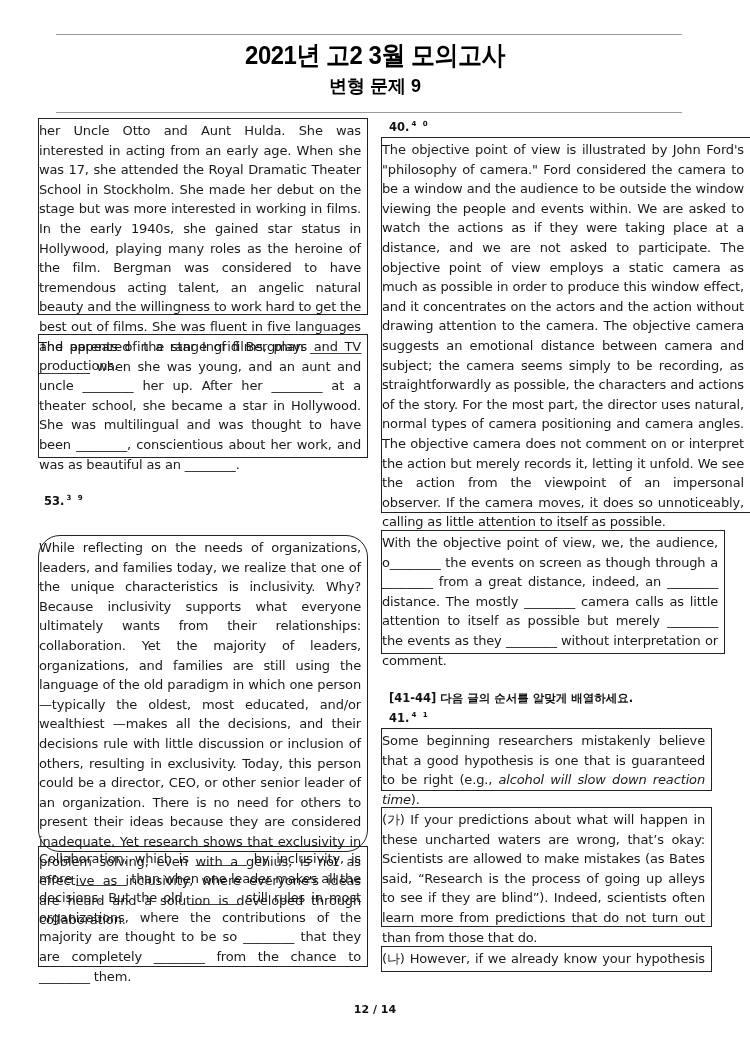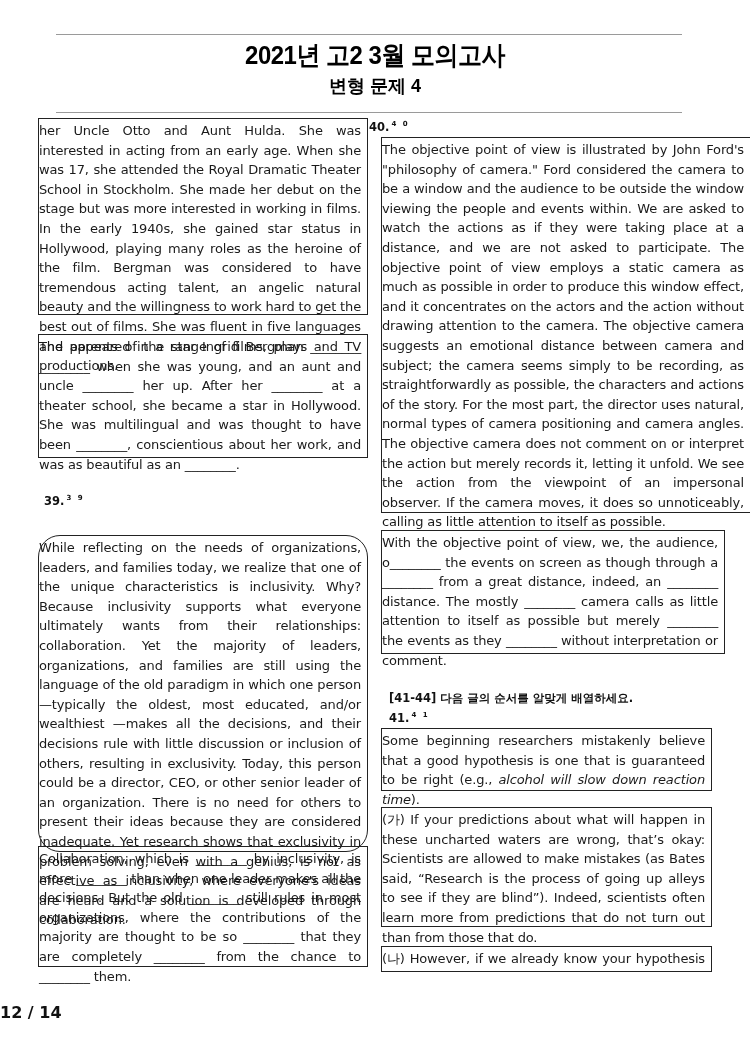--- a/index.html
+++ b/index.html
@@ -12,52 +12,52 @@
            font-family:"Liberation Sans", sans-serif; font-weight:bold; font-size:26px;
            letter-spacing:-0.5px; color:#000; transform:scaleX(0.92); }
   .subtitle { position:absolute; left:0; width:750px; top:74px; text-align:center;
               font-family:"Liberation Sans", sans-serif; font-weight:bold; font-size:18px; color:#000; }
   .box { position:absolute; border:1.5px solid #222; box-sizing:border-box;
          padding:2px 6px 2px 0; font-size:13px; line-height:19.6px; text-align:justify;
          text-align-last:left; color:#1a1a1a; letter-spacing:-0.15px; }
   .qnum { position:absolute; font-weight:bold; font-size:11.5px; color:#111; }
   .qnum sup { font-size:7px; font-weight:bold; vertical-align:5px; margin-left:2px; letter-spacing:2px; }
   .section-head { position:absolute; font-weight:bold; font-size:11.5px; color:#111; }
-  .footer { position:absolute; left:0; width:750px; top:1003px; 
-            font-weight:bold; font-size:16px; color:#111; }
+  .footer { position:absolute; left:0; width:750px; top:1003px; text-align:center;
+            font-weight:bold; font-size:11px; color:#111; }
   i { font-style:italic; }
 </style>
 </head>
 <body>
 
 <div class="rule top"></div>
 <div class="title">2021년 고2 3월 모의고사</div>
-<div class="subtitle">변형 문제 4</div>
+<div class="subtitle">변형 문제 9</div>
 <div class="rule mid"></div>
 
 <div class="box" style="left:38px; top:118px; width:330px; height:197px;">
   <span>her Uncle Otto and Aunt Hulda. She was interested in acting from an early age. When she was 17, she attended the Royal Dramatic Theater School in Stockholm. She made her debut on the stage but was more interested in working in films. In the early 1940s, she gained star status in Hollywood, playing many roles as the heroine of the film. Bergman was considered to have tremendous acting talent, an angelic natural beauty and the willingness to work hard to get the best out of films. She was fluent in five languages and appeared in a range of films, plays and TV productions.</span>
 </div>
 
 <div class="box" style="left:38px; top:334px; width:330px; height:124px;">
   <span>The parents of the star Ingrid Bergman ________ ________ when she was young, and an aunt and uncle ________ her up. After her ________ at a theater school, she became a star in Hollywood. She was multilingual and was thought to have been ________, conscientious about her work, and was as beautiful as an ________.</span>
 </div>
 
 <div class="qnum" style="left:44px; top:494px;">
-  <span>39.</span><sup>3 9</sup>
+  <span>53.</span><sup>3 9</sup>
 </div>
 <div class="box" style="left:38px; top:535px; width:330px; height:317px;border-radius:22px;">
   <span>While reflecting on the needs of organizations, leaders, and families today, we realize that one of the unique characteristics is inclusivity. Why? Because inclusivity supports what everyone ultimately wants from their relationships: collaboration. Yet the majority of leaders, organizations, and families are still using the language of the old paradigm in which one person —typically the oldest, most educated, and/or wealthiest —makes all the decisions, and their decisions rule with little discussion or inclusion of others, resulting in exclusivity. Today, this person could be a director, CEO, or other senior leader of an organization. There is no need for others to present their ideas because they are considered inadequate. Yet research shows that exclusivity in problem solving, even with a genius, is not as effective as inclusivity, where everyone's ideas are heard and a solution is developed through collaboration.</span>
 </div>
 
 <div class="box" style="left:38px; top:846px; width:330px; height:121px;">
   <span>Collaboration, which is ________ by inclusivity, is more ________ than when one leader makes all the decisions. But the old ________ still rules in most organizations, where the contributions of the majority are thought to be so ________ that they are completely ________ from the chance to ________ them.</span>
 </div>
 
-<div class="qnum" style="left:369px; top:120px;text-align:center;">
+<div class="qnum" style="left:389px; top:120px;text-align:center;">
   <span>40.</span><sup>4 0</sup>
 </div>
 <div class="box" style="left:381px; top:137px; width:370px; height:376px;">
   <span>The objective point of view is illustrated by John Ford's "philosophy of camera." Ford considered the camera to be a window and the audience to be outside the window viewing the people and events within. We are asked to watch the actions as if they were taking place at a distance, and we are not asked to participate. The objective point of view employs a static camera as much as possible in order to produce this window effect, and it concentrates on the actors and the action without drawing attention to the camera. The objective camera suggests an emotional distance between camera and subject; the camera seems simply to be recording, as straightforwardly as possible, the characters and actions of the story. For the most part, the director uses natural, normal types of camera positioning and camera angles. The objective camera does not comment on or interpret the action but merely records it, letting it unfold. We see the action from the viewpoint of an impersonal observer. If the camera moves, it does so unnoticeably, calling as little attention to itself as possible.</span>
 </div>
 
 <div class="box" style="left:381px; top:530px; width:344px; height:124px;">
   <span>With the objective point of view, we, the audience, o________ the events on screen as though through a ________ from a great distance, indeed, an ________ distance. The mostly ________ camera calls as little attention to itself as possible but merely ________ the events as they ________ without interpretation or comment.</span>
 </div>
 

